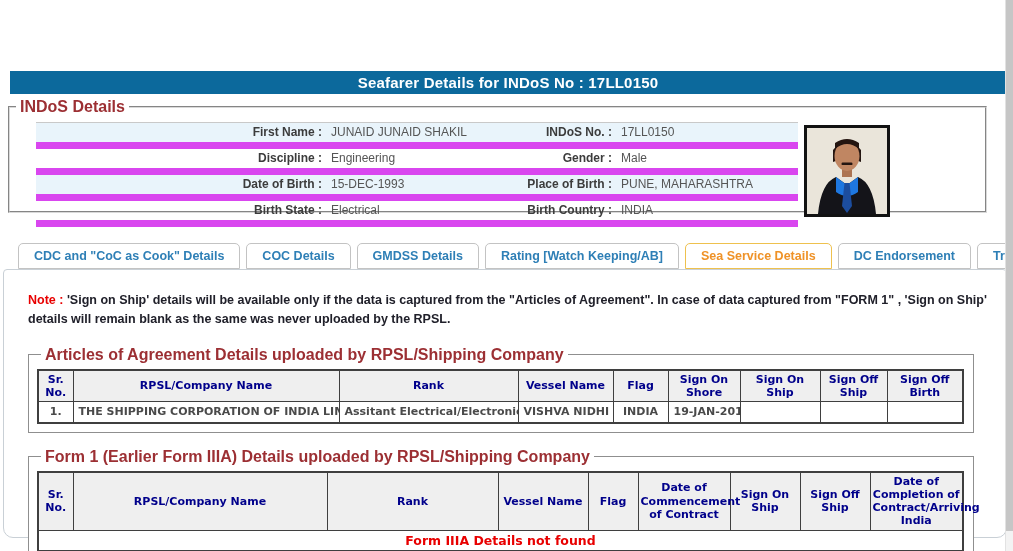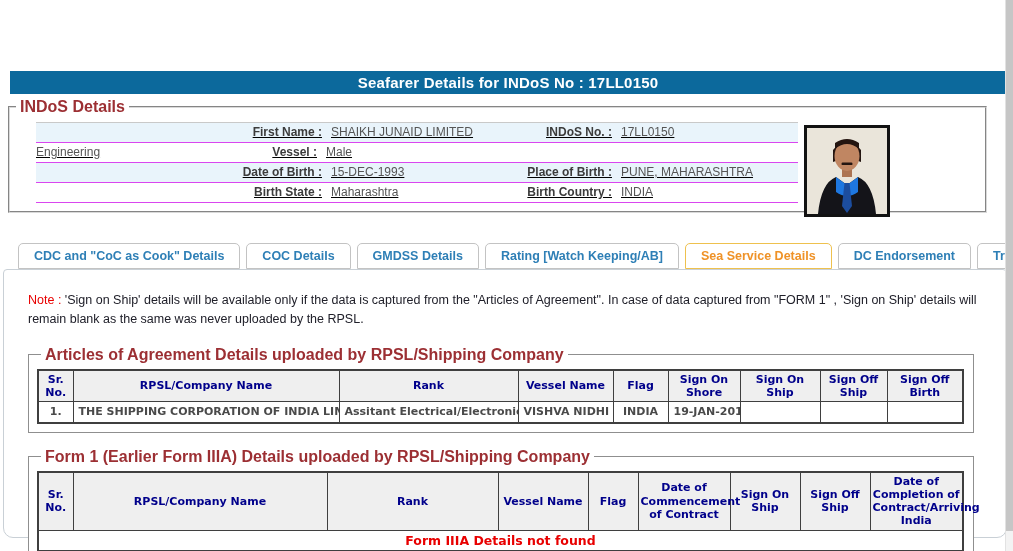--- a/index.html
+++ b/index.html
@@ -15,21 +15,21 @@
   }
   
   fieldset.indos{
     position:absolute;left:8px;top:98px;width:975px;height:105px;
     border:2px groove #d9d9d9;margin:0;padding:6px 0 0 0;background:#fff;
   }
   fieldset legend{
     color:#9c2f33;font-weight:bold;font-size:16px;margin-left:6px;padding:0 4px;
   }
   .indos-rows{margin-left:26px;width:762px;border-top:1px solid #c9c9c9;}
-  .irow{display:flex;height:19px;line-height:19px;border-bottom:1px solid #d946ef;font-size:12px;text-decoration:underline;}
+  .irow{display:flex;height:19px;line-height:19px;border-bottom:7px solid #d946ef;font-size:12px;}
   .irow.alt{background:#e9f4fb;}
   .ilabel{flex:0 0 286px;text-align:right;font-weight:bold;color:#3c3c3c;padding-right:9px;white-space:nowrap;}
   .ivalue{flex:0 0 161px;color:#555;white-space:nowrap;}
   .ilabel.l2{flex:0 0 120px;}
   .ivalue.v2{flex:1;}
   .photo{
     position:absolute;left:794px;top:9px;width:80px;height:86px;
     border:3px solid #121212;background:#eae5da;
   }
   .photo svg{display:block;}
@@ -40,21 +40,21 @@
     border-radius:5px 5px 0 0;background:#fff;color:#2e7fb6;font-weight:bold;
     font-size:12.5px;white-space:nowrap;cursor:pointer;
   }
   .tab.active{color:#ef9227;border-color:#eec14e;}
   
   .panel{
     position:absolute;left:3px;top:269px;width:1002px;height:267px;
     border:1px solid #c9d0d6;border-radius:4px 4px 10px 10px;background:#fff;
   }
   .note{
-    margin:21px 18px 0 24px;font-size:12.5px;font-weight:normal;color:#20202a;line-height:1.5;
+    margin:21px 18px 0 24px;font-size:12.5px;font-weight:bold;color:#20202a;line-height:1.5;
   }
   .note .red{color:#e80000;}
   fieldset.tblfs{
     margin:17px 16px 0 24px;width:932px;border:1px solid #8f8f8f;
     padding:3px 6px 8px 6px;background:#fff;
   }
   fieldset.tblfs.second{margin-top:15px;}
   table.dg{
     border-collapse:collapse;table-layout:fixed;width:925px;margin:2px 0 0 2px;
     border:2px solid #3f3f3f;font-family:"DejaVu Sans",sans-serif;
@@ -78,38 +78,39 @@
 </head>
 <body>
 
 <div class="titlebar">Seafarer Details for INDoS No : 17LL0150</div>
 
 <fieldset class="indos">
   <legend>INDoS Details</legend>
   <div class="indos-rows">
       <div class="irow alt">
         <span class="ilabel">First Name :</span>
-        <span class="ivalue">SHAIKH JUNAID LIMITED</span>
+        <span class="ivalue">JUNAID JUNAID SHAKIL</span>
         <span class="ilabel l2">INDoS No. :</span>
         <span class="ivalue v2">17LL0150</span>
       </div>
       <div class="irow">
+        <span class="ilabel">Discipline :</span>
         <span class="ivalue">Engineering</span>
-        <span class="ilabel l2">Vessel :</span>
+        <span class="ilabel l2">Gender :</span>
         <span class="ivalue v2">Male</span>
       </div>
       <div class="irow alt">
         <span class="ilabel">Date of Birth :</span>
         <span class="ivalue">15-DEC-1993</span>
         <span class="ilabel l2">Place of Birth :</span>
         <span class="ivalue v2">PUNE, MAHARASHTRA</span>
       </div>
       <div class="irow">
         <span class="ilabel">Birth State :</span>
-        <span class="ivalue">Maharashtra</span>
+        <span class="ivalue">Electrical</span>
         <span class="ilabel l2">Birth Country :</span>
         <span class="ivalue v2">INDIA</span>
       </div>
     </div>
   <div class="photo">
     <svg width="80" height="86" viewBox="0 0 80 86">
       <rect width="80" height="86" fill="#eae5da"></rect>
       <rect x="35" y="38" width="10" height="11" fill="#ad7452"></rect>
       <path d="M26 22 Q40 4 54 22 L54 34 Q40 27 26 34 Z" fill="#241510"></path>
       <ellipse cx="40" cy="28" rx="12.5" ry="15" fill="#c08662"></ellipse>

